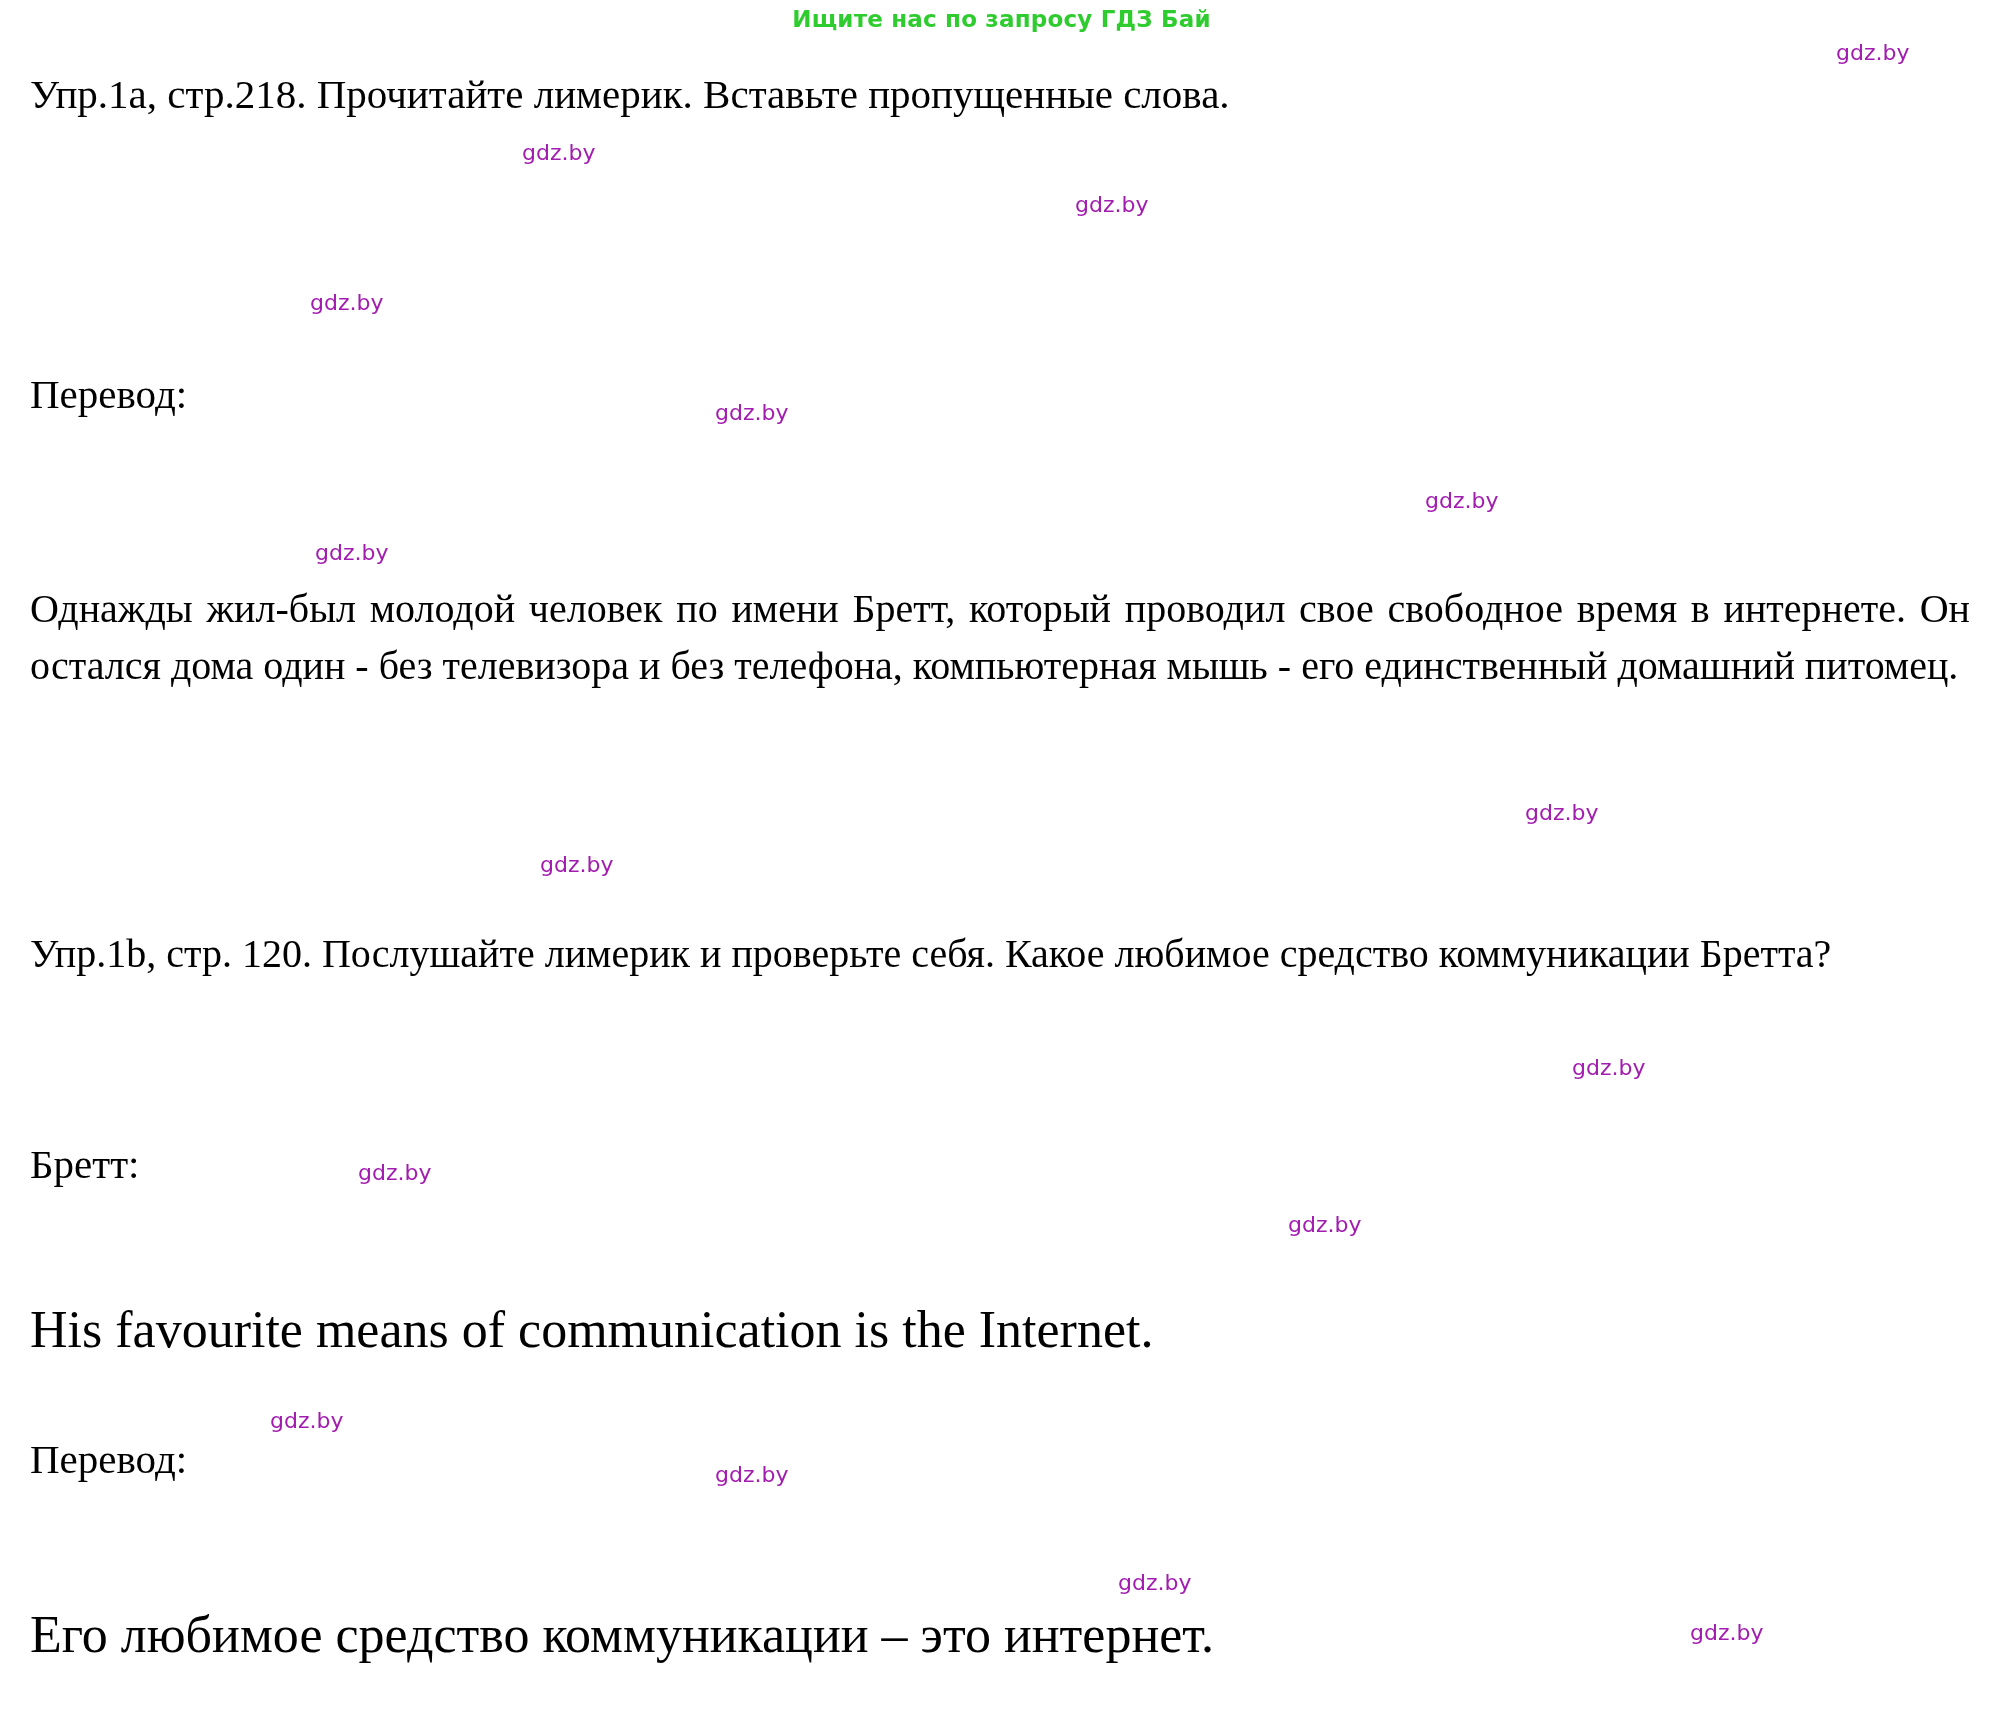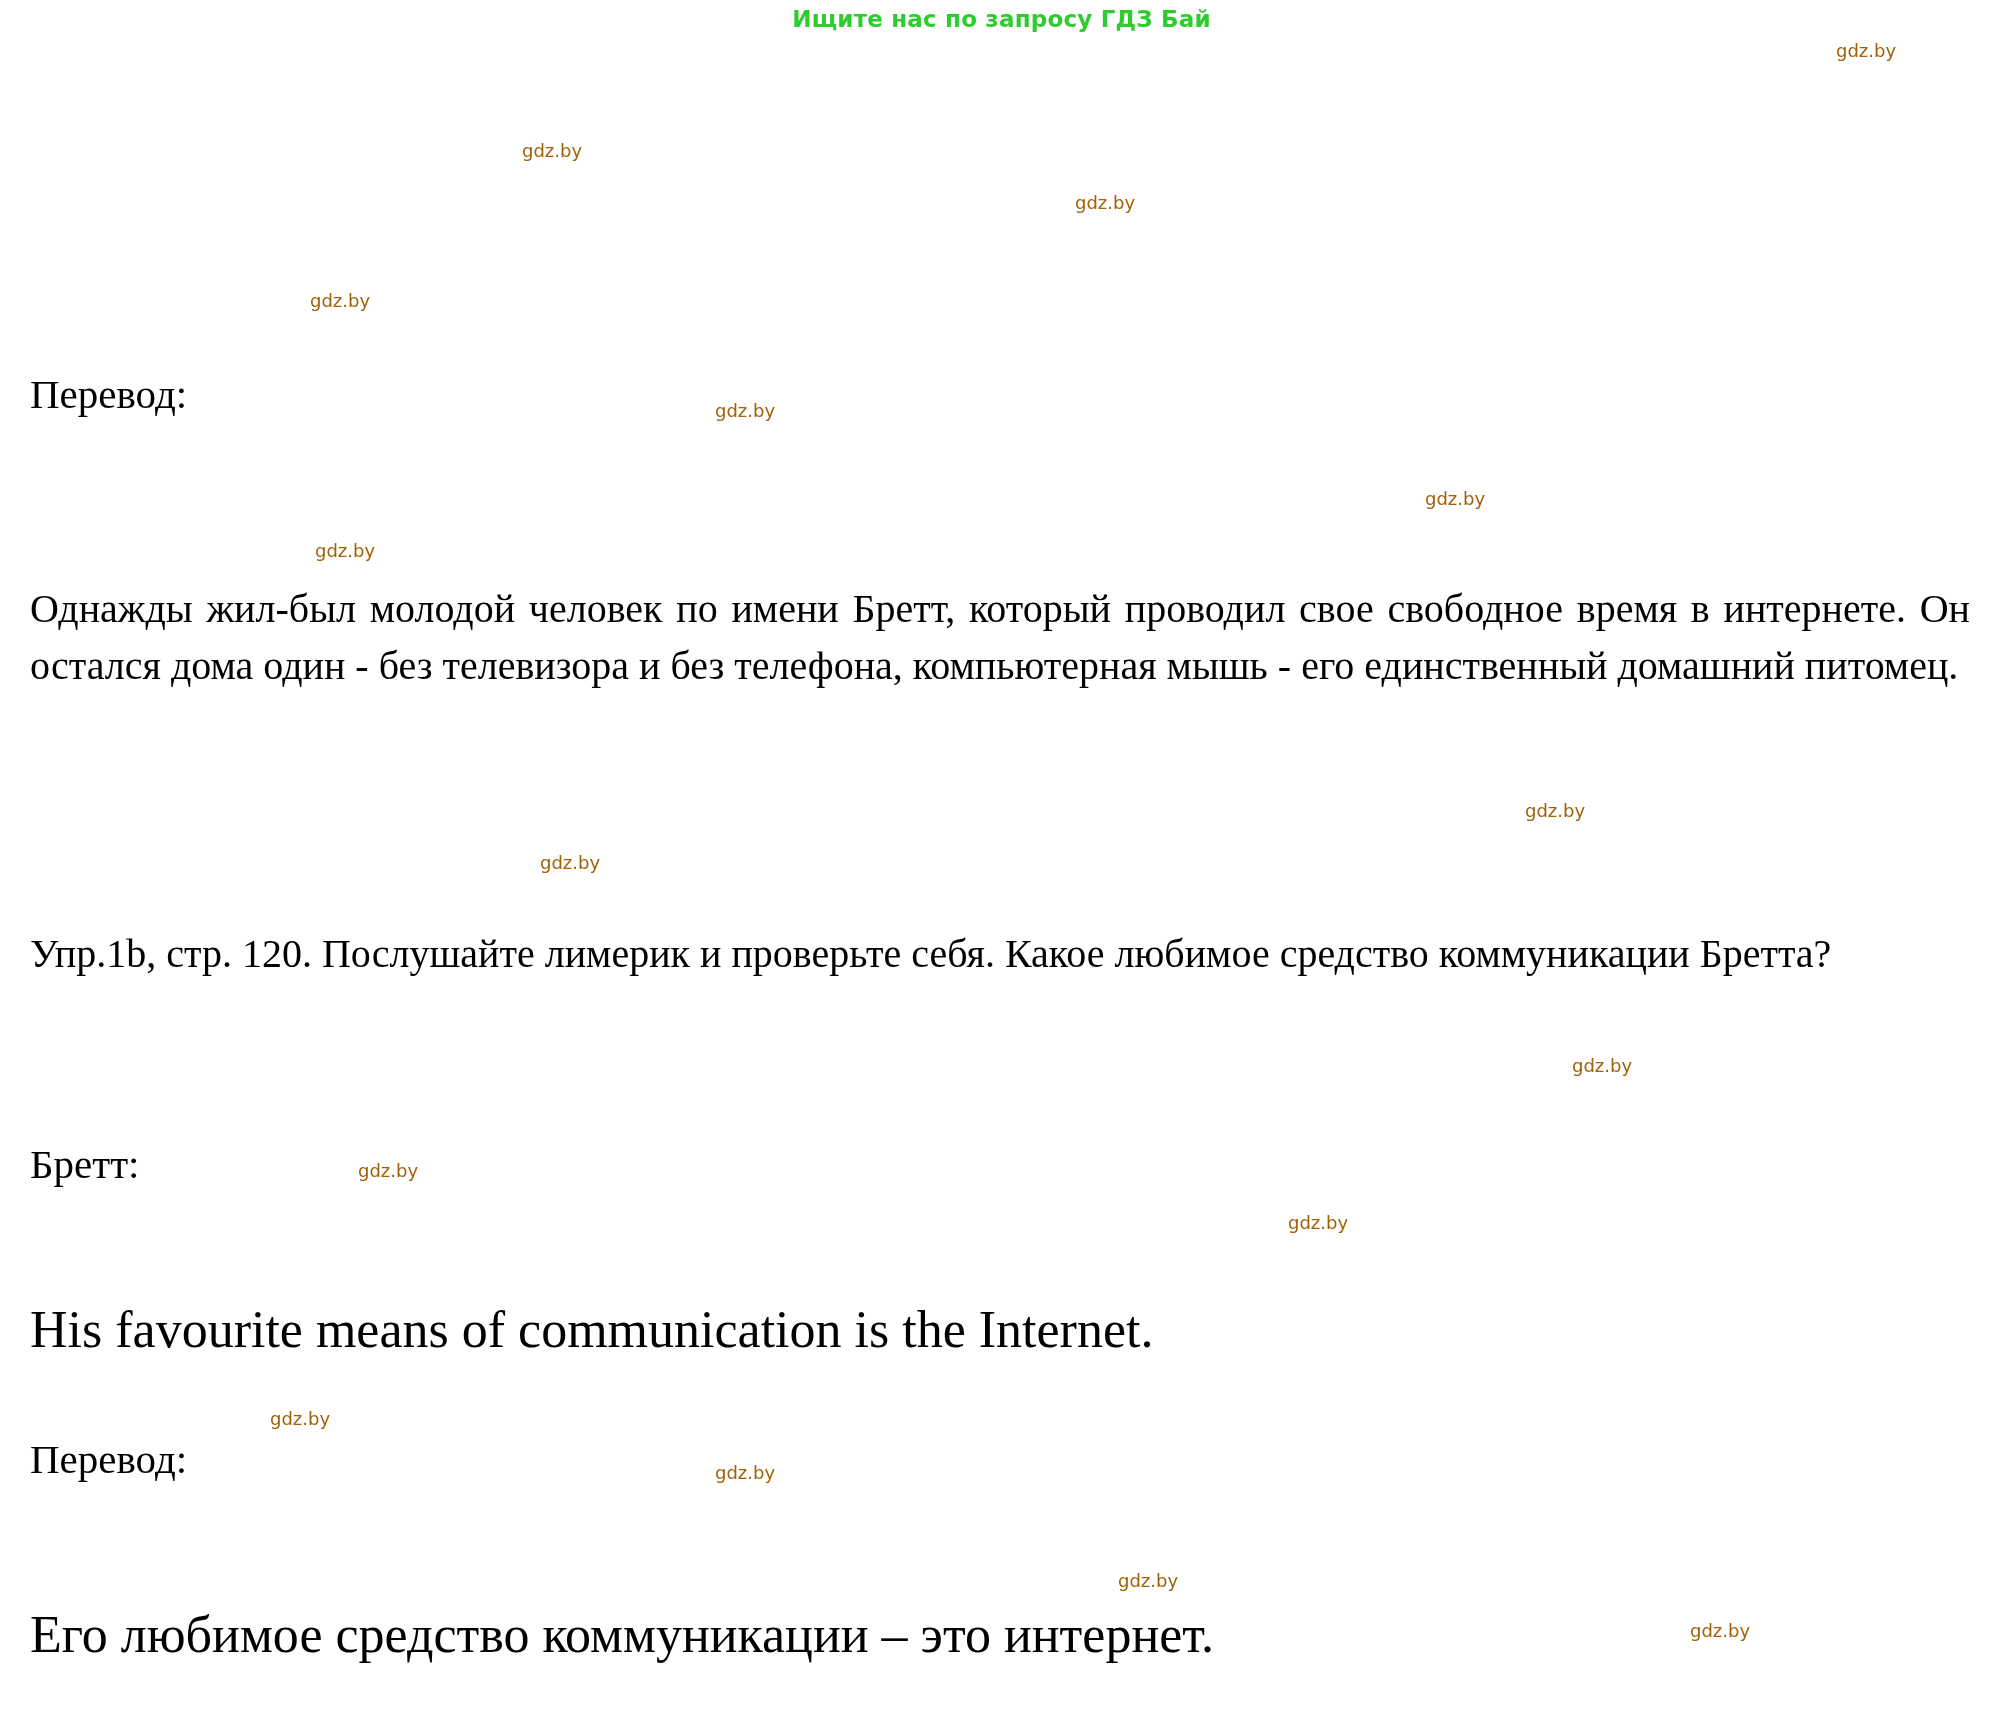--- a/index.html
+++ b/index.html
@@ -28,22 +28,22 @@
     text-align: center;
     font-family: "DejaVu Sans", sans-serif;
     font-size: 23px;
     font-weight: bold;
     color: #2ecc2e;
     letter-spacing: 0.2px;
   }
   .wm {
     position: absolute;
     font-family: "DejaVu Sans", sans-serif;
-    font-size: 18px;
-    color: #a16207;
+    font-size: 22px;
+    color: #a21caf;
     white-space: nowrap;
     user-select: none;
   }
   .content-line {
     position: absolute;
     font-family: "Liberation Serif", serif;
     font-size: 52px;
     color: #000000;
     white-space: nowrap;
   }
@@ -98,20 +98,21 @@
   <div class="wm" style="left:1525px; top:800px;">gdz.by</div>
   <div class="wm" style="left:540px; top:852px;">gdz.by</div>
   <div class="wm" style="left:1572px; top:1055px;">gdz.by</div>
   <div class="wm" style="left:358px; top:1160px;">gdz.by</div>
   <div class="wm" style="left:1288px; top:1212px;">gdz.by</div>
   <div class="wm" style="left:270px; top:1408px;">gdz.by</div>
   <div class="wm" style="left:715px; top:1462px;">gdz.by</div>
   <div class="wm" style="left:1118px; top:1570px;">gdz.by</div>
   <div class="wm" style="left:1690px; top:1620px;">gdz.by</div>
 
+  <div class="content-line heading" style="left:30px; top:70px;">Упр.1a, стр.218. Прочитайте лимерик. Вставьте пропущенные слова.</div>
 
   <div class="content-line bold-label" style="left:30px; top:370px;">Перевод:</div>
 
   <div class="para justified" style="left:30px; top:580px; width:1940px;">Однажды жил-был молодой человек по имени Бретт, который проводил свое свободное время в интернете.  Он остался дома один - без телевизора и без телефона, компьютерная мышь - его единственный домашний питомец.</div>
 
   <div class="para justified" style="left:30px; top:925px; width:1940px;">Упр.1b, стр. 120. Послушайте лимерик и проверьте себя.  Какое любимое средство коммуникации Бретта?</div>
 
   <div class="content-line bold-label" style="left:30px; top:1140px;">Бретт:</div>
 
   <div class="content-line" style="left:30px; top:1300px;">His favourite means of communication is the Internet.</div>

